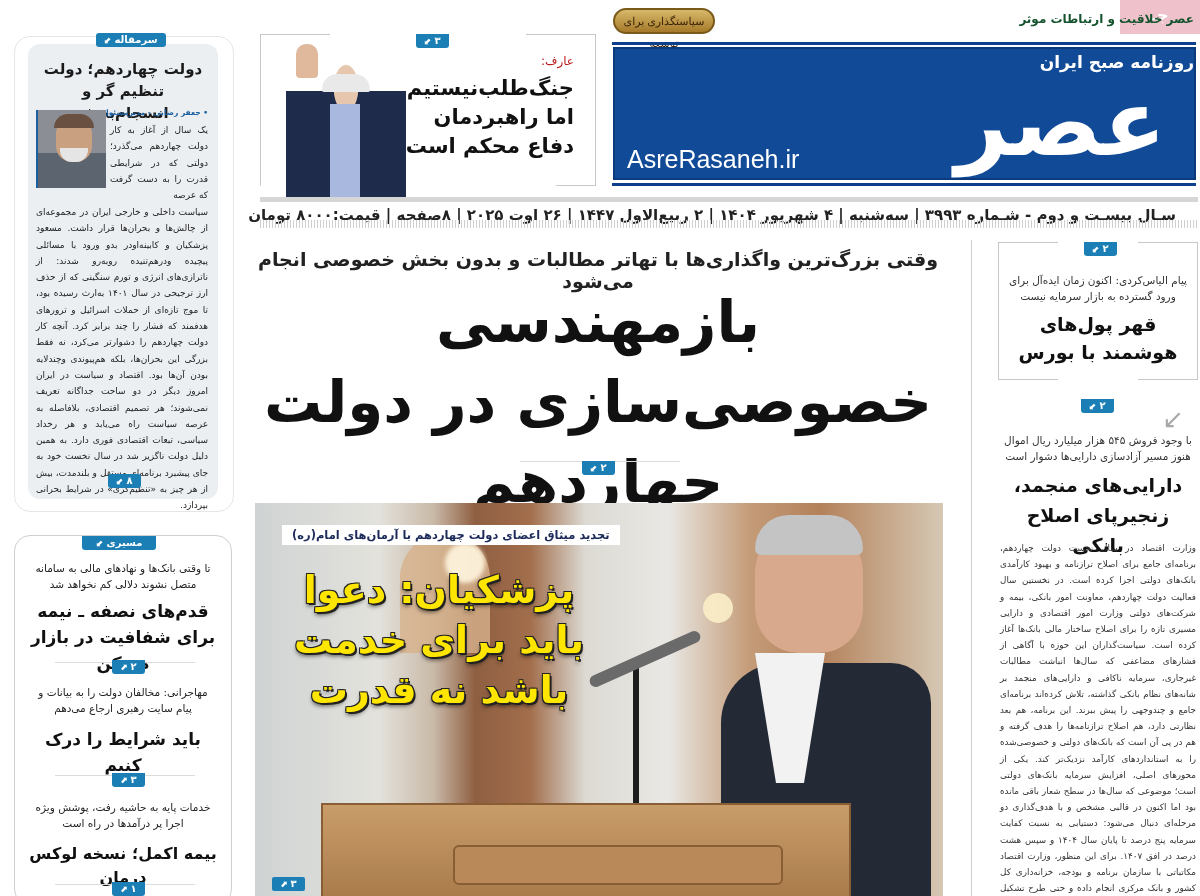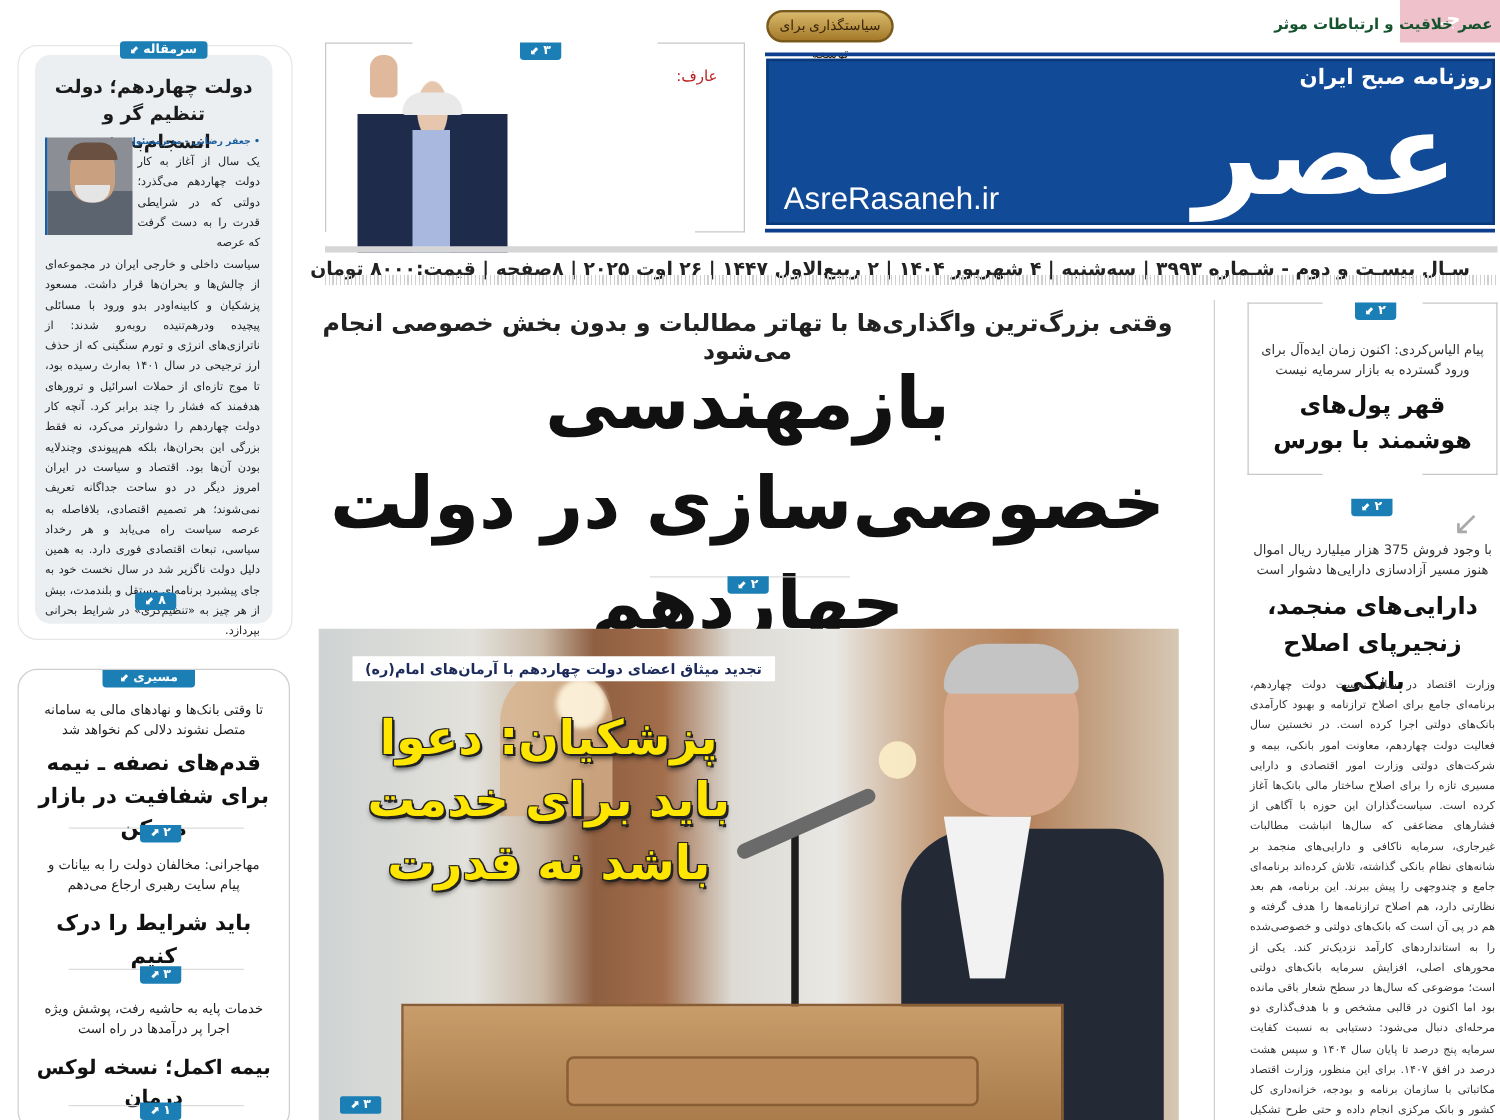--- a/index.html
+++ b/index.html
@@ -155,20 +155,21 @@
   <div class="corner-line" style="right:2px;bottom:0;width:40px"></div>
   <div class="badge" style="left:158px;top:0">
     <span>۳</span><span class="arr">⬋</span>
   </div>
   <div id="aref-photo">
     <div class="hand"></div>
     <div class="hair"></div>
     <div class="shirt"></div>
   </div>
   <div id="aref-kicker">عارف:</div>
+  <div id="aref-headline">جنگ‌طلب‌نیستیم اما راهبردمان دفاع محکم است</div>
 </div>
 
 <div class="abs" id="sep-bar"></div>
 <div class="abs" id="issue-line">سـال بیسـت و دوم - شـماره ۳۹۹۳ | سه‌شنبه | ۴ شهریور ۱۴۰۴ | ۲ ربیع‌الاول ۱۴۴۷ | ۲۶ اوت ۲۰۲۵ | ۸صفحه | قیمت:۸۰۰۰ تومان</div>
 <div class="abs" id="hatch"></div>
 
 <div class="abs" id="editorial-outer"></div>
 <div class="abs" id="editorial">
   <div id="ed-title">دولت چهاردهم؛ دولت تنظیم گر و انسجام‌بخش</div>
   <div id="ed-author">• جعفر رضایی - مدیرمسئول</div>
@@ -252,15 +253,15 @@
   <div id="bourse-head">قهر پول‌های هوشمند با بورس</div>
 </div>
 <div class="badge" id="bourse-badge">
   <span>۲</span><span class="arr">⬋</span>
 </div>
 
 <div class="badge" id="assets-badge">
   <span>۲</span><span class="arr">⬋</span>
 </div>
 <div class="abs" id="assets-arrow">↙</div>
-<div class="abs" id="assets-kicker">با وجود فروش 375 هزار میلیارد ریال اموال هنوز مسیر آزادسازی دارایی‌ها دشوار است</div>
+<div class="abs" id="assets-kicker">با وجود فروش ۵۴۵ هزار میلیارد ریال اموال هنوز مسیر آزادسازی دارایی‌ها دشوار است</div>
 <div class="abs" id="assets-head">دارایی‌های منجمد، زنجیرپای اصلاح بانکی</div>
 <div class="abs" id="assets-body">وزارت اقتصاد در سال نخست دولت چهاردهم، برنامه‌ای جامع برای اصلاح ترازنامه و بهبود کارآمدی بانک‌های دولتی اجرا کرده است. در نخستین سال فعالیت دولت چهاردهم، معاونت امور بانکی، بیمه و شرکت‌های دولتی وزارت امور اقتصادی و دارایی مسیری تازه را برای اصلاح ساختار مالی بانک‌ها آغاز کرده است. سیاست‌گذاران این حوزه با آگاهی از فشارهای مضاعفی که سال‌ها انباشت مطالبات غیرجاری، سرمایه ناکافی و دارایی‌های منجمد بر شانه‌های نظام بانکی گذاشته، تلاش کرده‌اند برنامه‌ای جامع و چندوجهی را پیش ببرند. این برنامه، هم بعد نظارتی دارد، هم اصلاح ترازنامه‌ها را هدف گرفته و هم در پی آن است که بانک‌های دولتی و خصوصی‌شده را به استانداردهای کارآمد نزدیک‌تر کند. یکی از محورهای اصلی، افزایش سرمایه بانک‌های دولتی است؛ موضوعی که سال‌ها در سطح شعار باقی مانده بود اما اکنون در قالبی مشخص و با هدف‌گذاری دو مرحله‌ای دنبال می‌شود: دستیابی به نسبت کفایت سرمایه پنج درصد تا پایان سال ۱۴۰۴ و سپس هشت درصد در افق ۱۴۰۷. برای این منظور، وزارت اقتصاد مکاتباتی با سازمان برنامه و بودجه، خزانه‌داری کل کشور و بانک مرکزی انجام داده و حتی طرح تشکیل یک کارگروه هماهنگی میان دستگاه‌های ذی‌ربط را مطرح کرده است.</div>
 
 </body></html>

